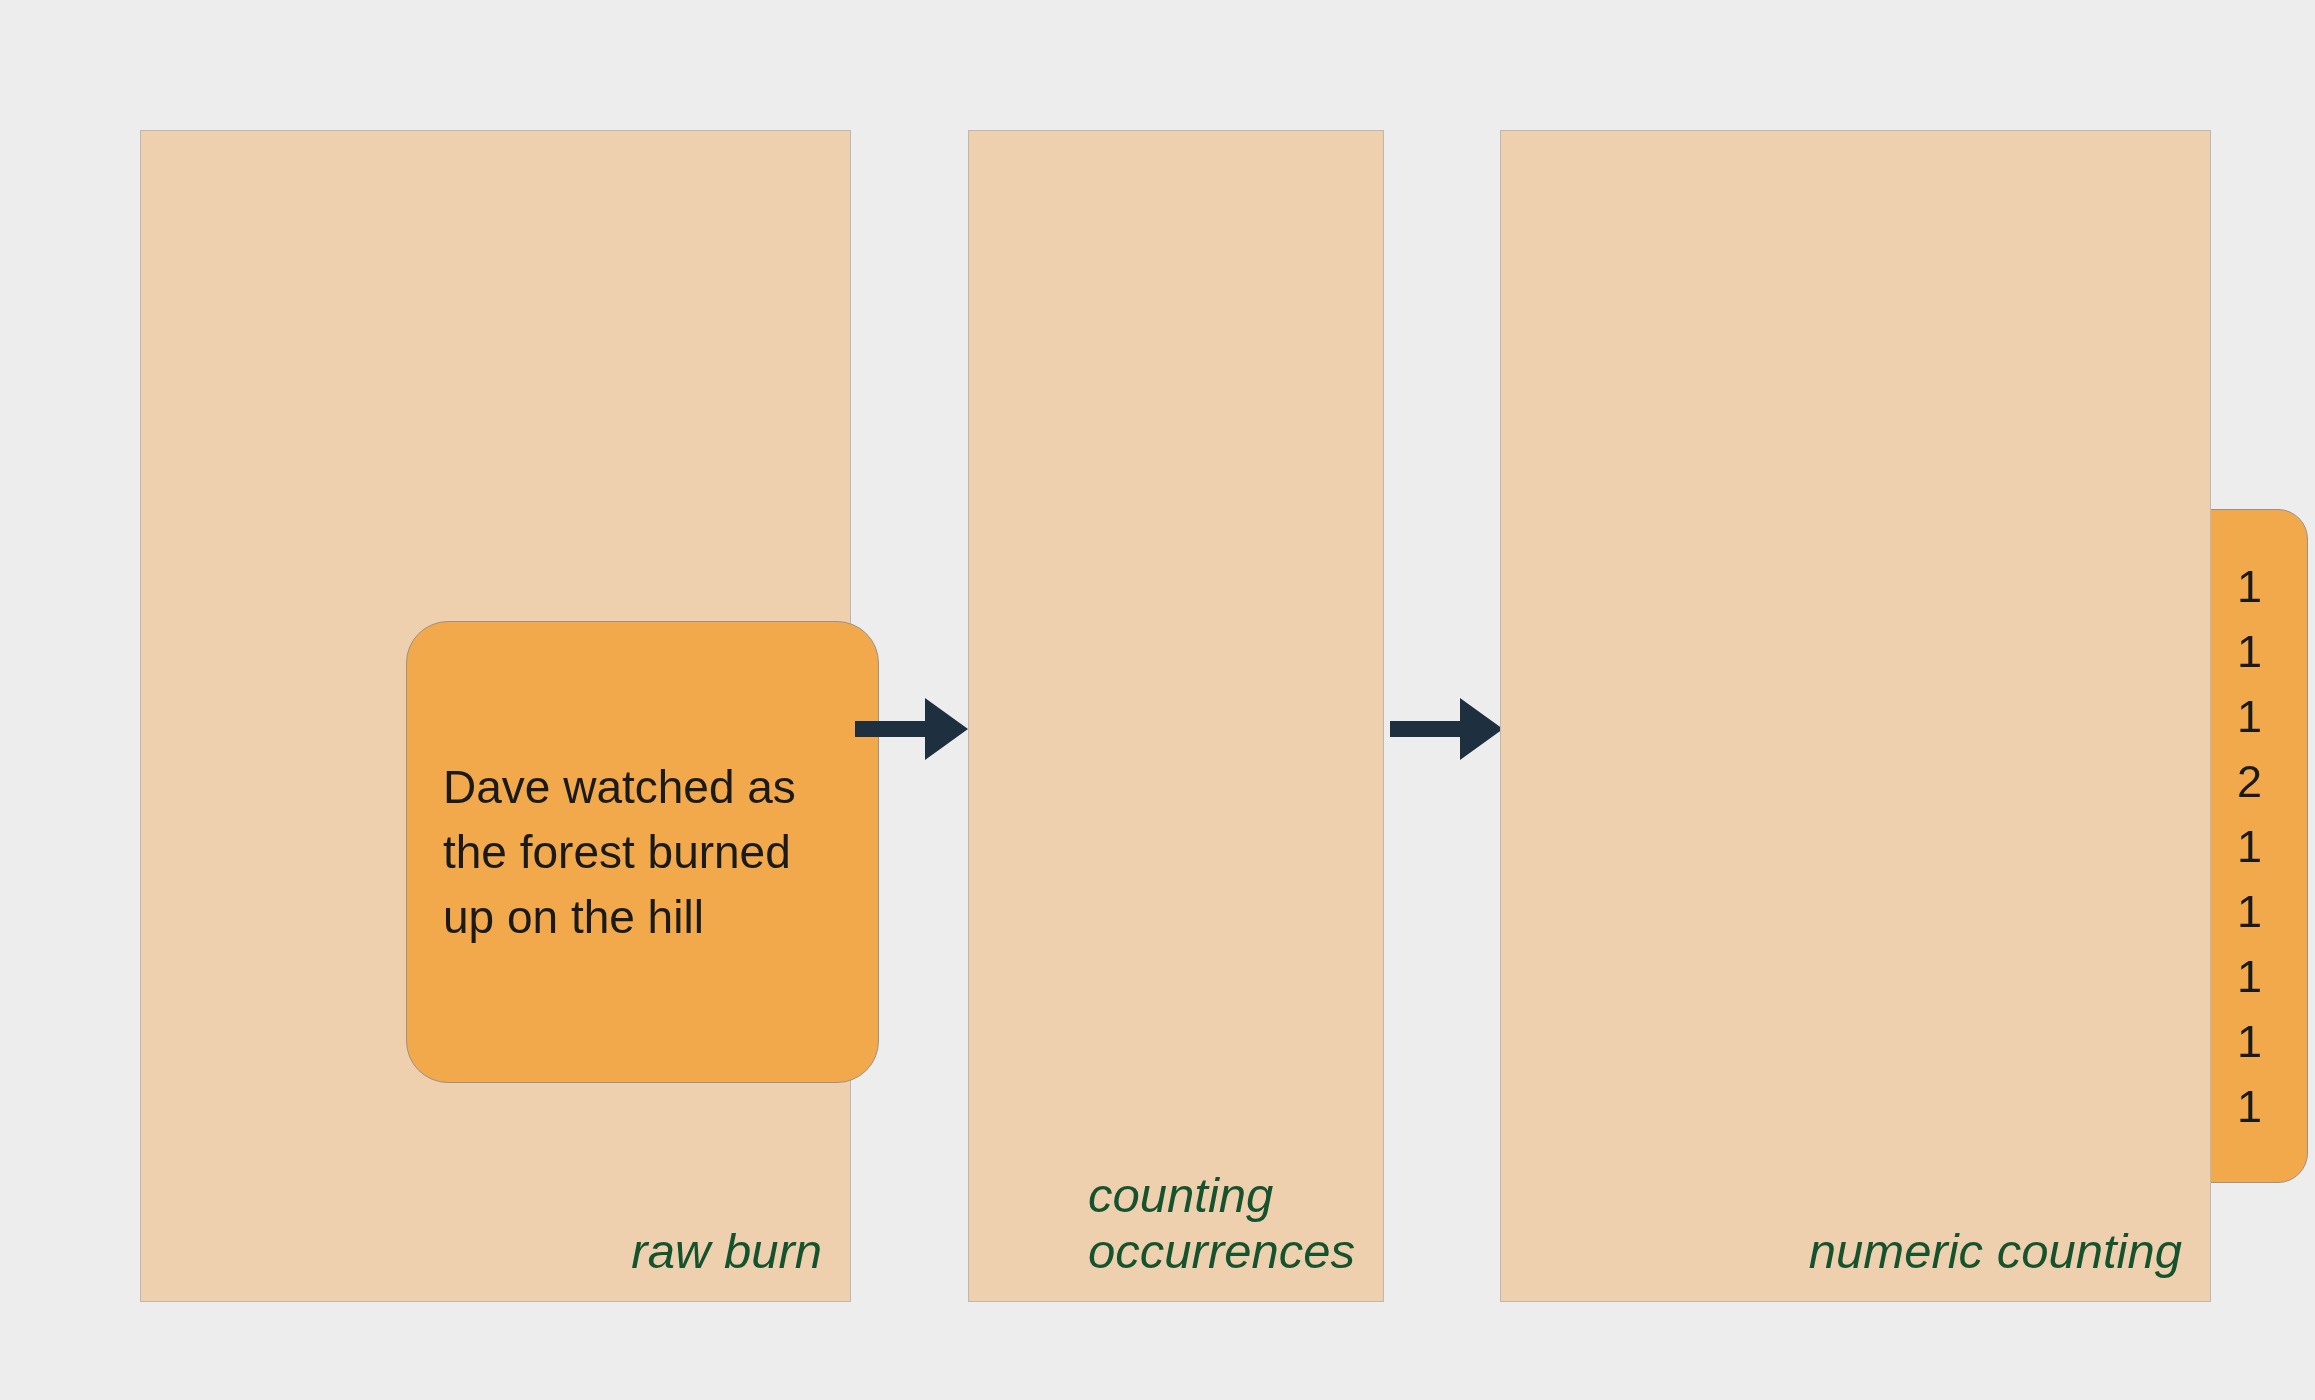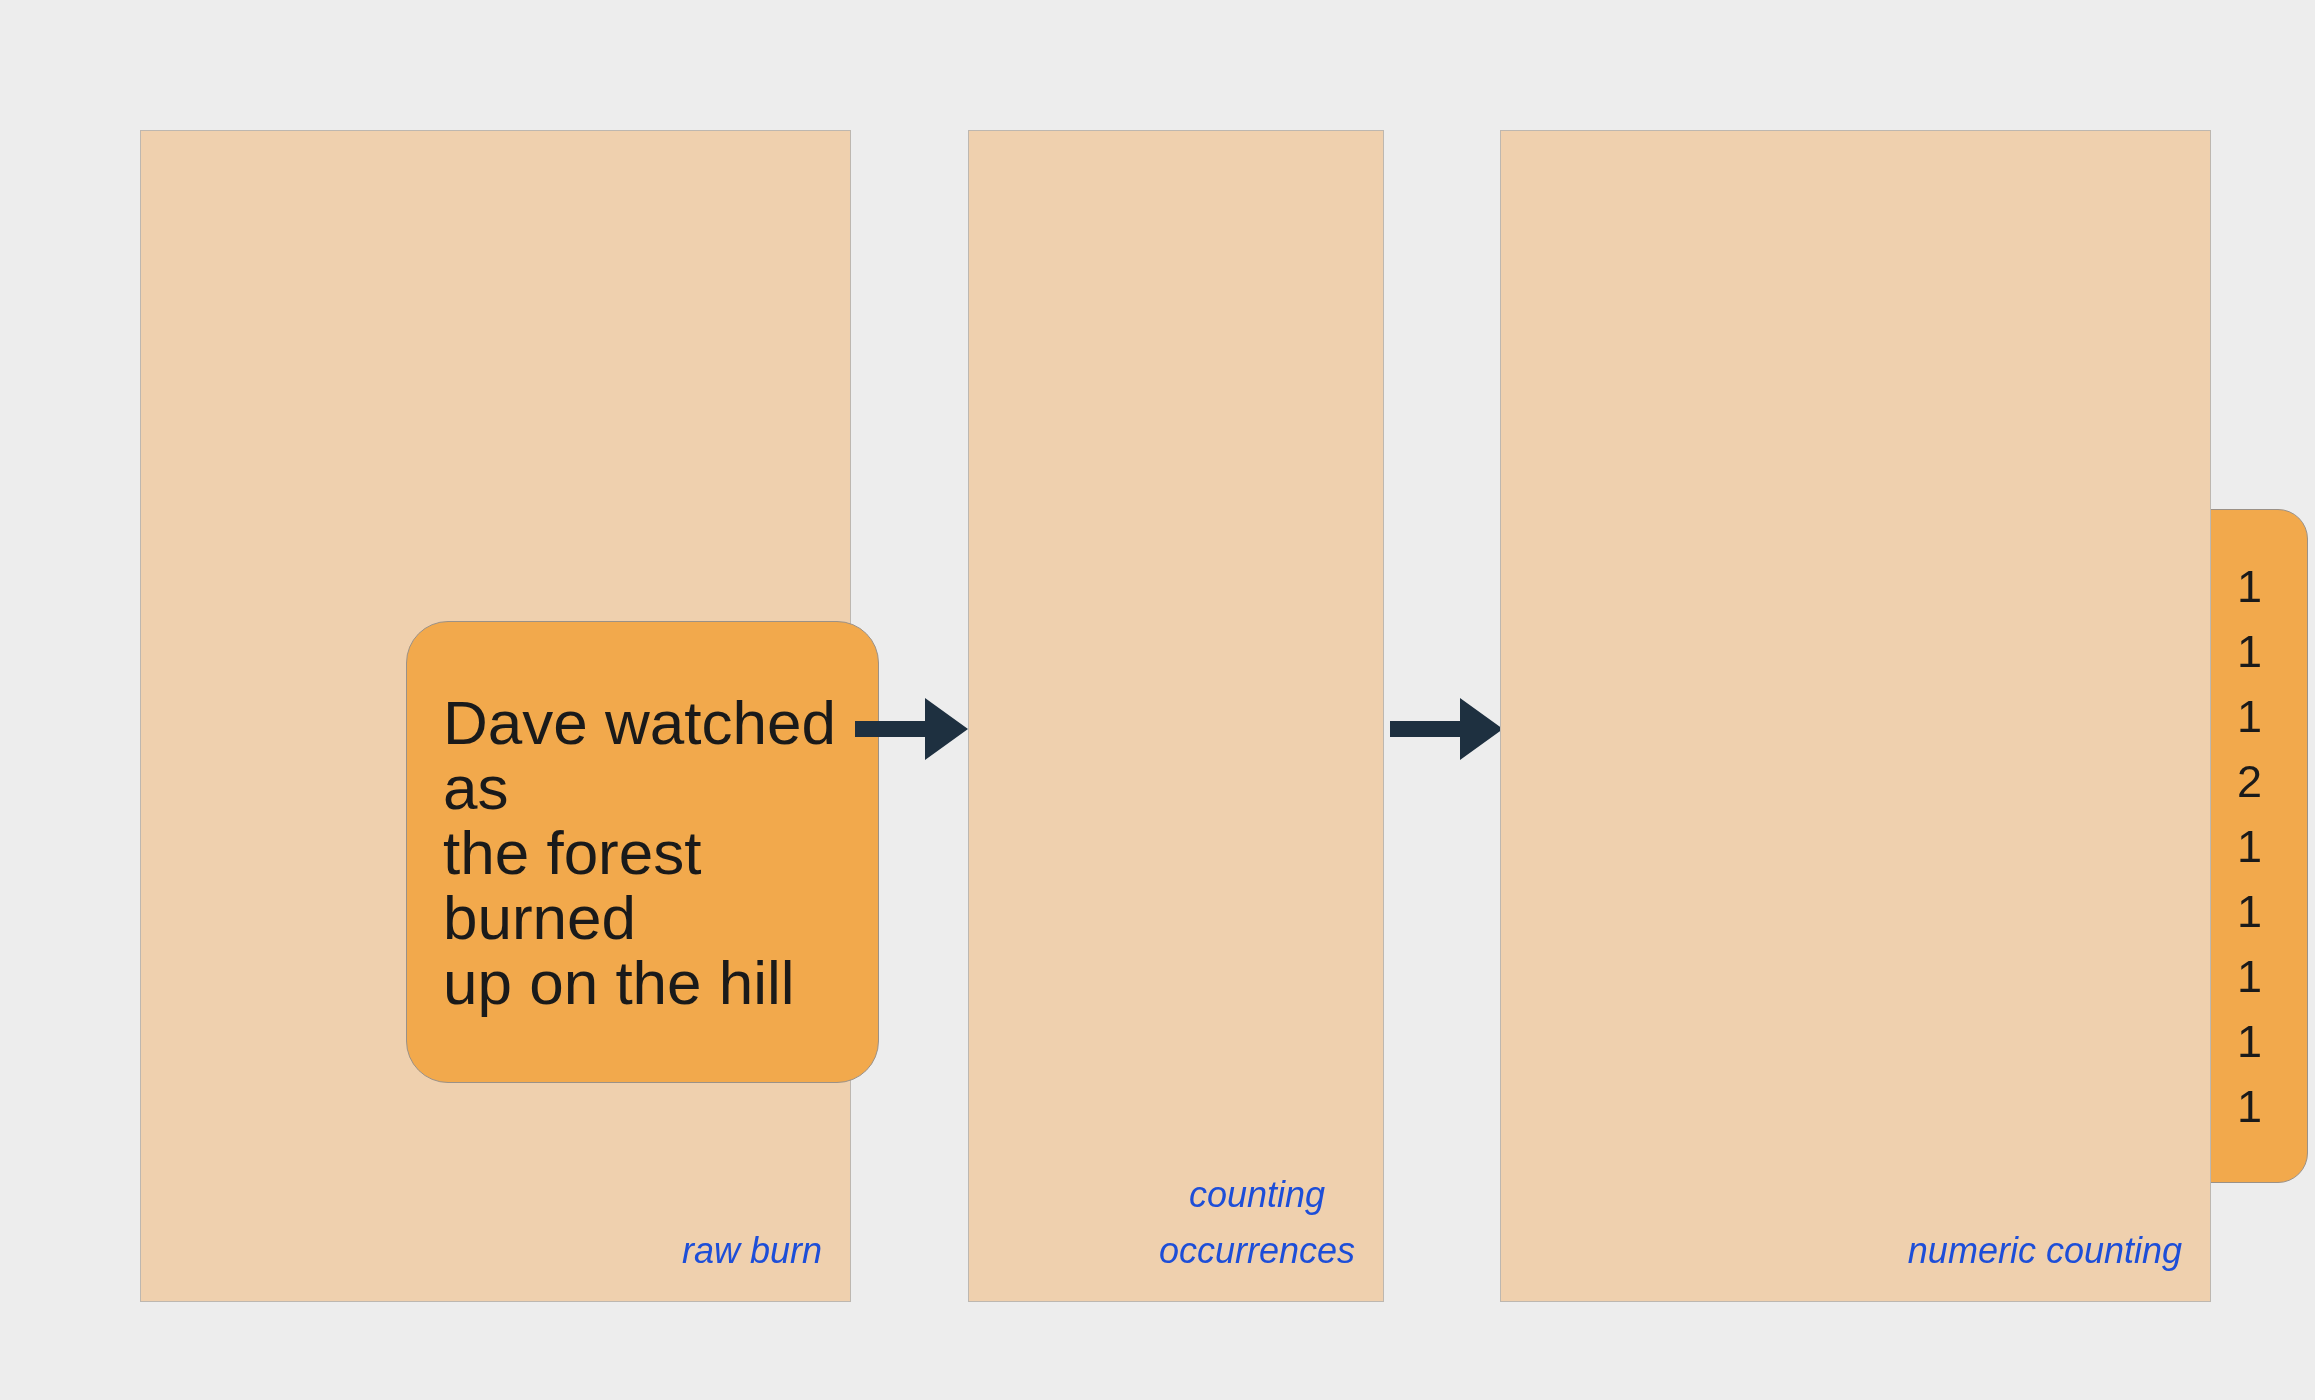--- a/index.html
+++ b/index.html
@@ -46,21 +46,21 @@
     border-radius: 30px;
   }
 
   
   .sentence {
     position: absolute;
     left: 36px;
     top: 50%;
     transform: translateY(-50%);
     width: 430px;
-    font-size: 62px;
+    font-size: 46px;
     line-height: 65px;
     color: #1a1a1a;
     white-space: pre-line;
   }
 
   
   .counts-table {
     position: absolute;
     left: 0; right: 0;
     top: 50%;
@@ -79,25 +79,25 @@
     vertical-align: middle;
   }
   .counts-table td.term { text-align: left; padding-left: 34px; }
   .counts-table td.count { text-align: left; padding-left: 24px; width: 70px; }
 
   
   .caption {
     position: absolute;
     right: 28px;
     bottom: 22px;
-    font-size: 36px;
+    font-size: 49px;
     line-height: 56px;
     font-style: italic;
-    color: #1d4ed8;
-    text-align: center;
+    color: #14532d;
+    text-align: left;
     white-space: pre-line;
   }
 
   
   .arrow { position: absolute; }
   #arrow-1 { left: 855px;  top: 690px; }
   #arrow-2 { left: 1390px; top: 690px; }
 </style>
 </head>
 <body>

